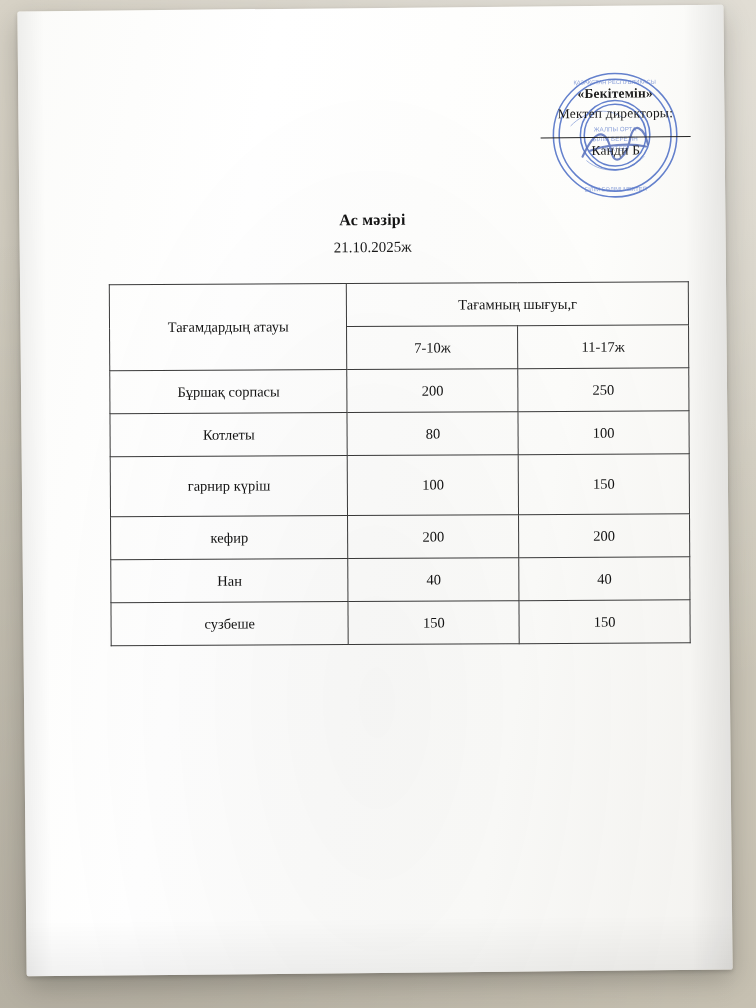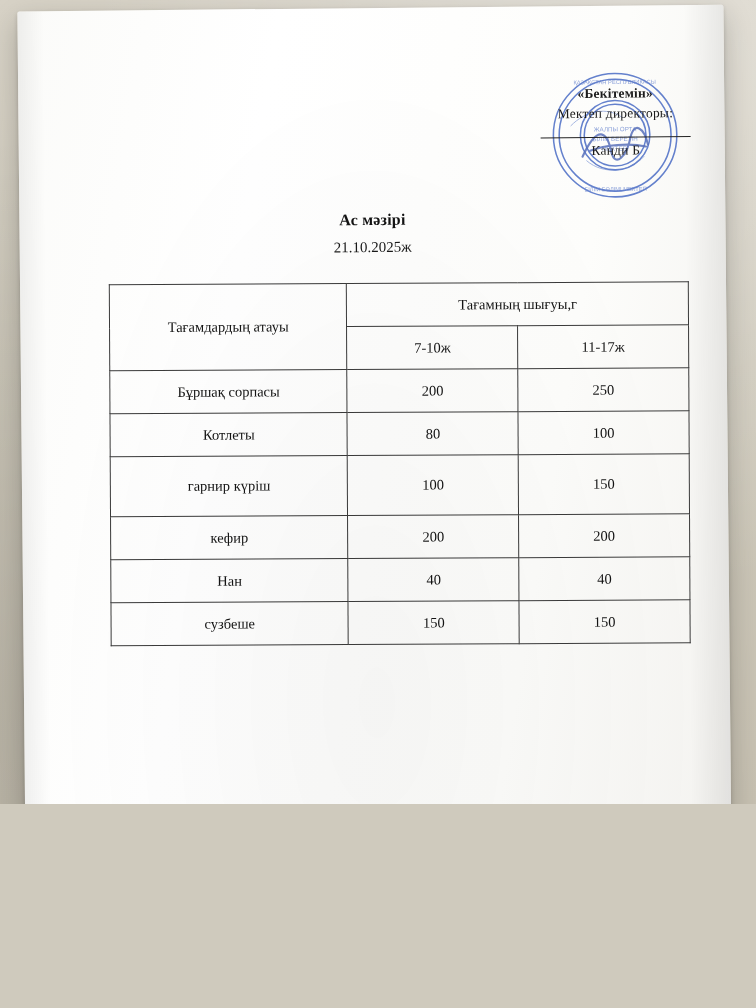--- a/index.html
+++ b/index.html
@@ -11,21 +11,21 @@
     width: 756px;
     height: 1008px;
     overflow: hidden;
     font-family: "Liberation Serif", serif;
   }
 
   
   .scene {
     position: relative;
     width: 756px;
-    height: 804px;
+    height: 1008px;
     background:
       linear-gradient(180deg, #d7d2c6 0%, #cdc8ba 45%, #c6c0b1 100%);
     overflow: hidden;
   }
   .scene::before {
     
     content: "";
     position: absolute;
     inset: 0;
     background:

